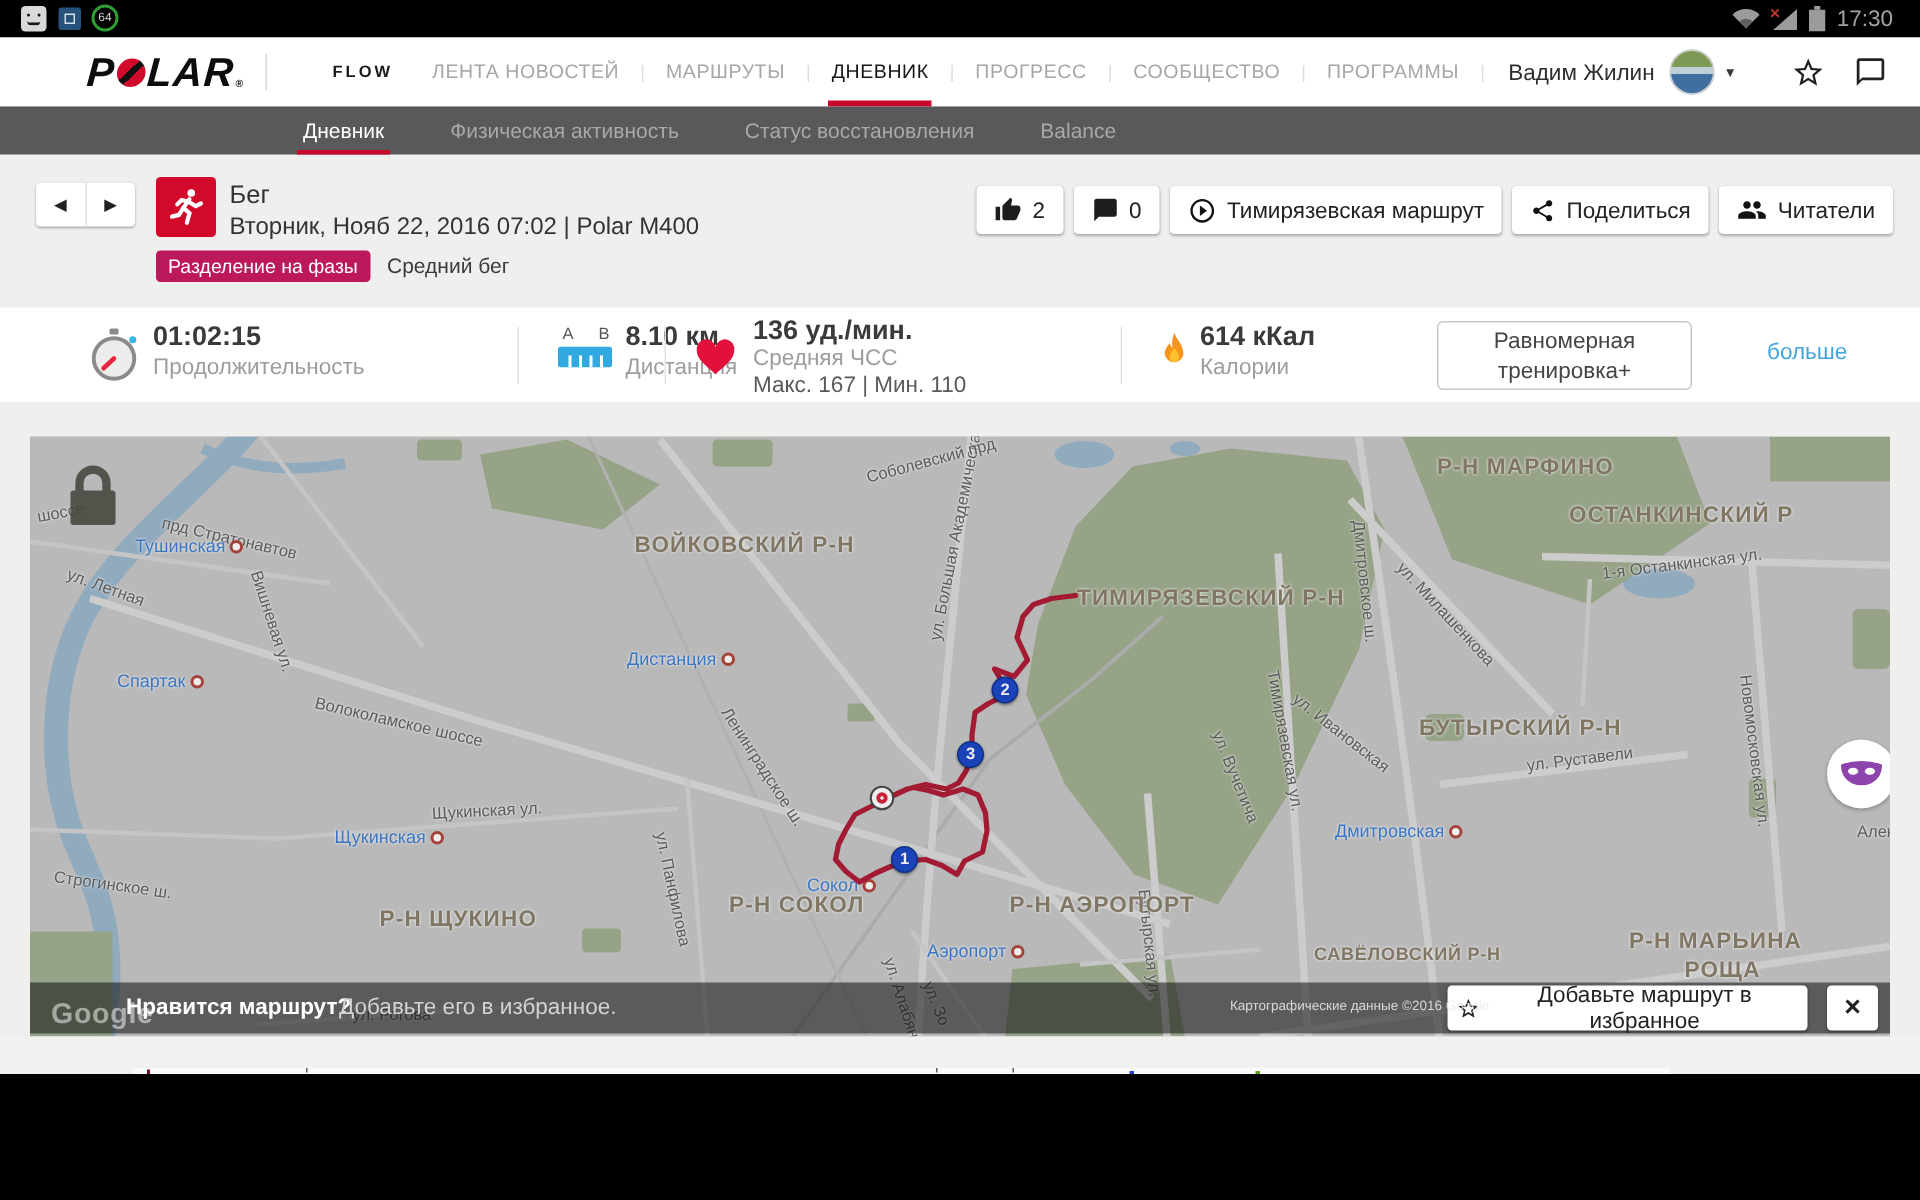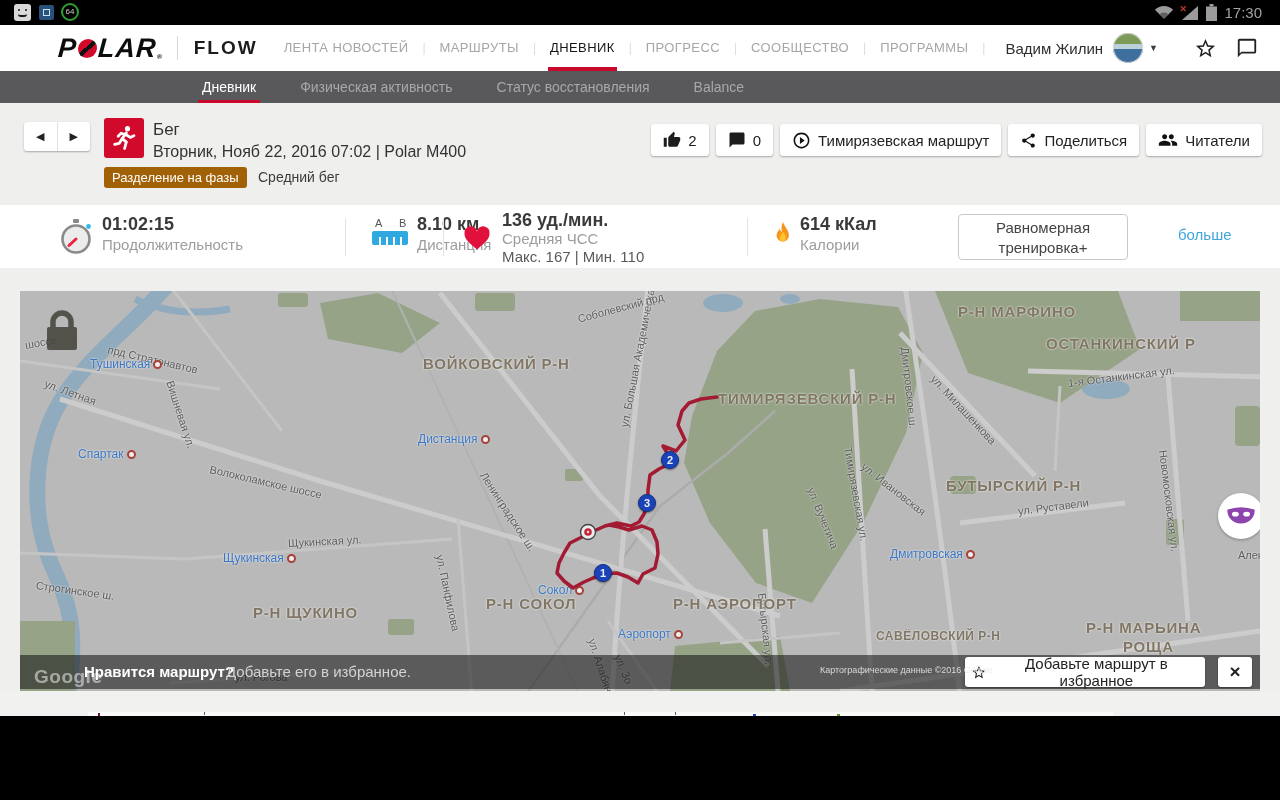--- a/index.html
+++ b/index.html
@@ -23,21 +23,21 @@
   .sb-sig b{position:absolute;left:-2px;top:-1px;color:#c0392b;font-size:9px;font-weight:bold;}
   
   #appheader{position:absolute;left:0;top:25px;width:1280px;height:46px;background:#fff;
     display:flex;align-items:center;padding:0 20px 0 58px;}
   .logo{display:flex;align-items:center;font-style:italic;font-weight:bold;font-size:27px;
     letter-spacing:1px;color:#0d0d0d;transform:skewX(-4deg);}
   .logo-o{display:inline-block;width:19px;height:19px;border-radius:50%;margin:0 1px;background:
     linear-gradient(135deg,#d10a2b 0 42%,#111 42% 58%,#d10a2b 58% 100%);}
   .logo .reg{font-size:7px;font-style:normal;align-self:flex-end;margin:0 0 4px 1px;letter-spacing:0;}
   .hdr-divider{width:1px;height:24px;background:#d6d6d6;margin:0 16px 0 14px;}
-  .product{font-size:19px;font-weight:bold;letter-spacing:2px;color:#1c1c1c;margin-right:20px;}
+  .product{font-size:11px;font-weight:bold;letter-spacing:2px;color:#1c1c1c;margin-right:20px;margin-left:28px;}
   .hnav{display:flex;align-items:center;height:46px;}
   .hnav-item{position:relative;font-size:13px;letter-spacing:.4px;color:#a6a6a6;padding:0 6px;
     line-height:46px;cursor:pointer;white-space:nowrap;}
   .hnav-item.active{color:#161616;}
   .hnav-item.active::after{content:'';position:absolute;left:4px;right:4px;bottom:0;height:4px;background:#c9092c;}
   .hnav-sep{color:#dcdcdc;font-size:12px;margin:0 8px;}
   .spacer{flex:1;}
   .user-name{font-size:15px;color:#2e2e2e;margin-right:10px;cursor:pointer;}
   .avatar{width:30px;height:30px;border-radius:50%;overflow:hidden;background:
     linear-gradient(180deg,#7d9a57 0 38%,#bcd0d8 38% 55%,#3f6f9e 55% 100%);box-shadow:0 0 0 1px #d0d0d0 inset;cursor:pointer;}
@@ -52,21 +52,21 @@
   
   #activity{position:absolute;left:0;top:103px;width:1280px;height:102px;}
   .pager{position:absolute;left:24px;top:19px;width:66px;height:29px;background:#fff;border-radius:3px;
     box-shadow:0 1px 2px rgba(0,0,0,.3);display:flex;}
   .pg{flex:1;border:none;background:none;font-size:11px;color:#222;cursor:pointer;padding:0;font-family:inherit;}
   .pg.prev{border-right:1px solid #e2e2e2;}
   .sporticon{position:absolute;left:104px;top:15px;width:40px;height:40px;background:#d10a2b;border-radius:3px;
     display:flex;align-items:center;justify-content:center;}
   .atitle{position:absolute;left:153px;top:17px;font-size:17px;color:#333;}
   .asub{position:absolute;left:153px;top:40px;font-size:16px;color:#333;}
-  .phase-tag{position:absolute;left:104px;top:64px;height:21px;background:#a16207;color:#fff;font-size:13px;
+  .phase-tag{position:absolute;left:104px;top:64px;height:21px;background:#be185d;color:#fff;font-size:13px;
     line-height:21px;padding:0 8px;border-radius:3px;}
   .type-label{position:absolute;left:258px;top:66px;font-size:14px;color:#3c3c3c;}
   .act-buttons{position:absolute;right:18px;top:21px;display:flex;gap:7px;}
   .abtn{height:32px;background:#fff;border:none;border-radius:3px;box-shadow:0 1px 2px rgba(0,0,0,.3);
     display:flex;align-items:center;gap:7px;padding:0 12px;font-size:15px;color:#222;cursor:pointer;font-family:inherit;}
   
   #stats{position:absolute;left:0;top:205px;width:1280px;height:63px;background:#fff;}
   .vdiv{position:absolute;top:13px;width:1px;height:38px;background:#e3e3e3;}
   .st-val{position:absolute;font-size:18px;font-weight:bold;color:#3a3a3a;white-space:nowrap;}
   .st-lab{position:absolute;font-size:15px;color:#9d9d9d;white-space:nowrap;}

